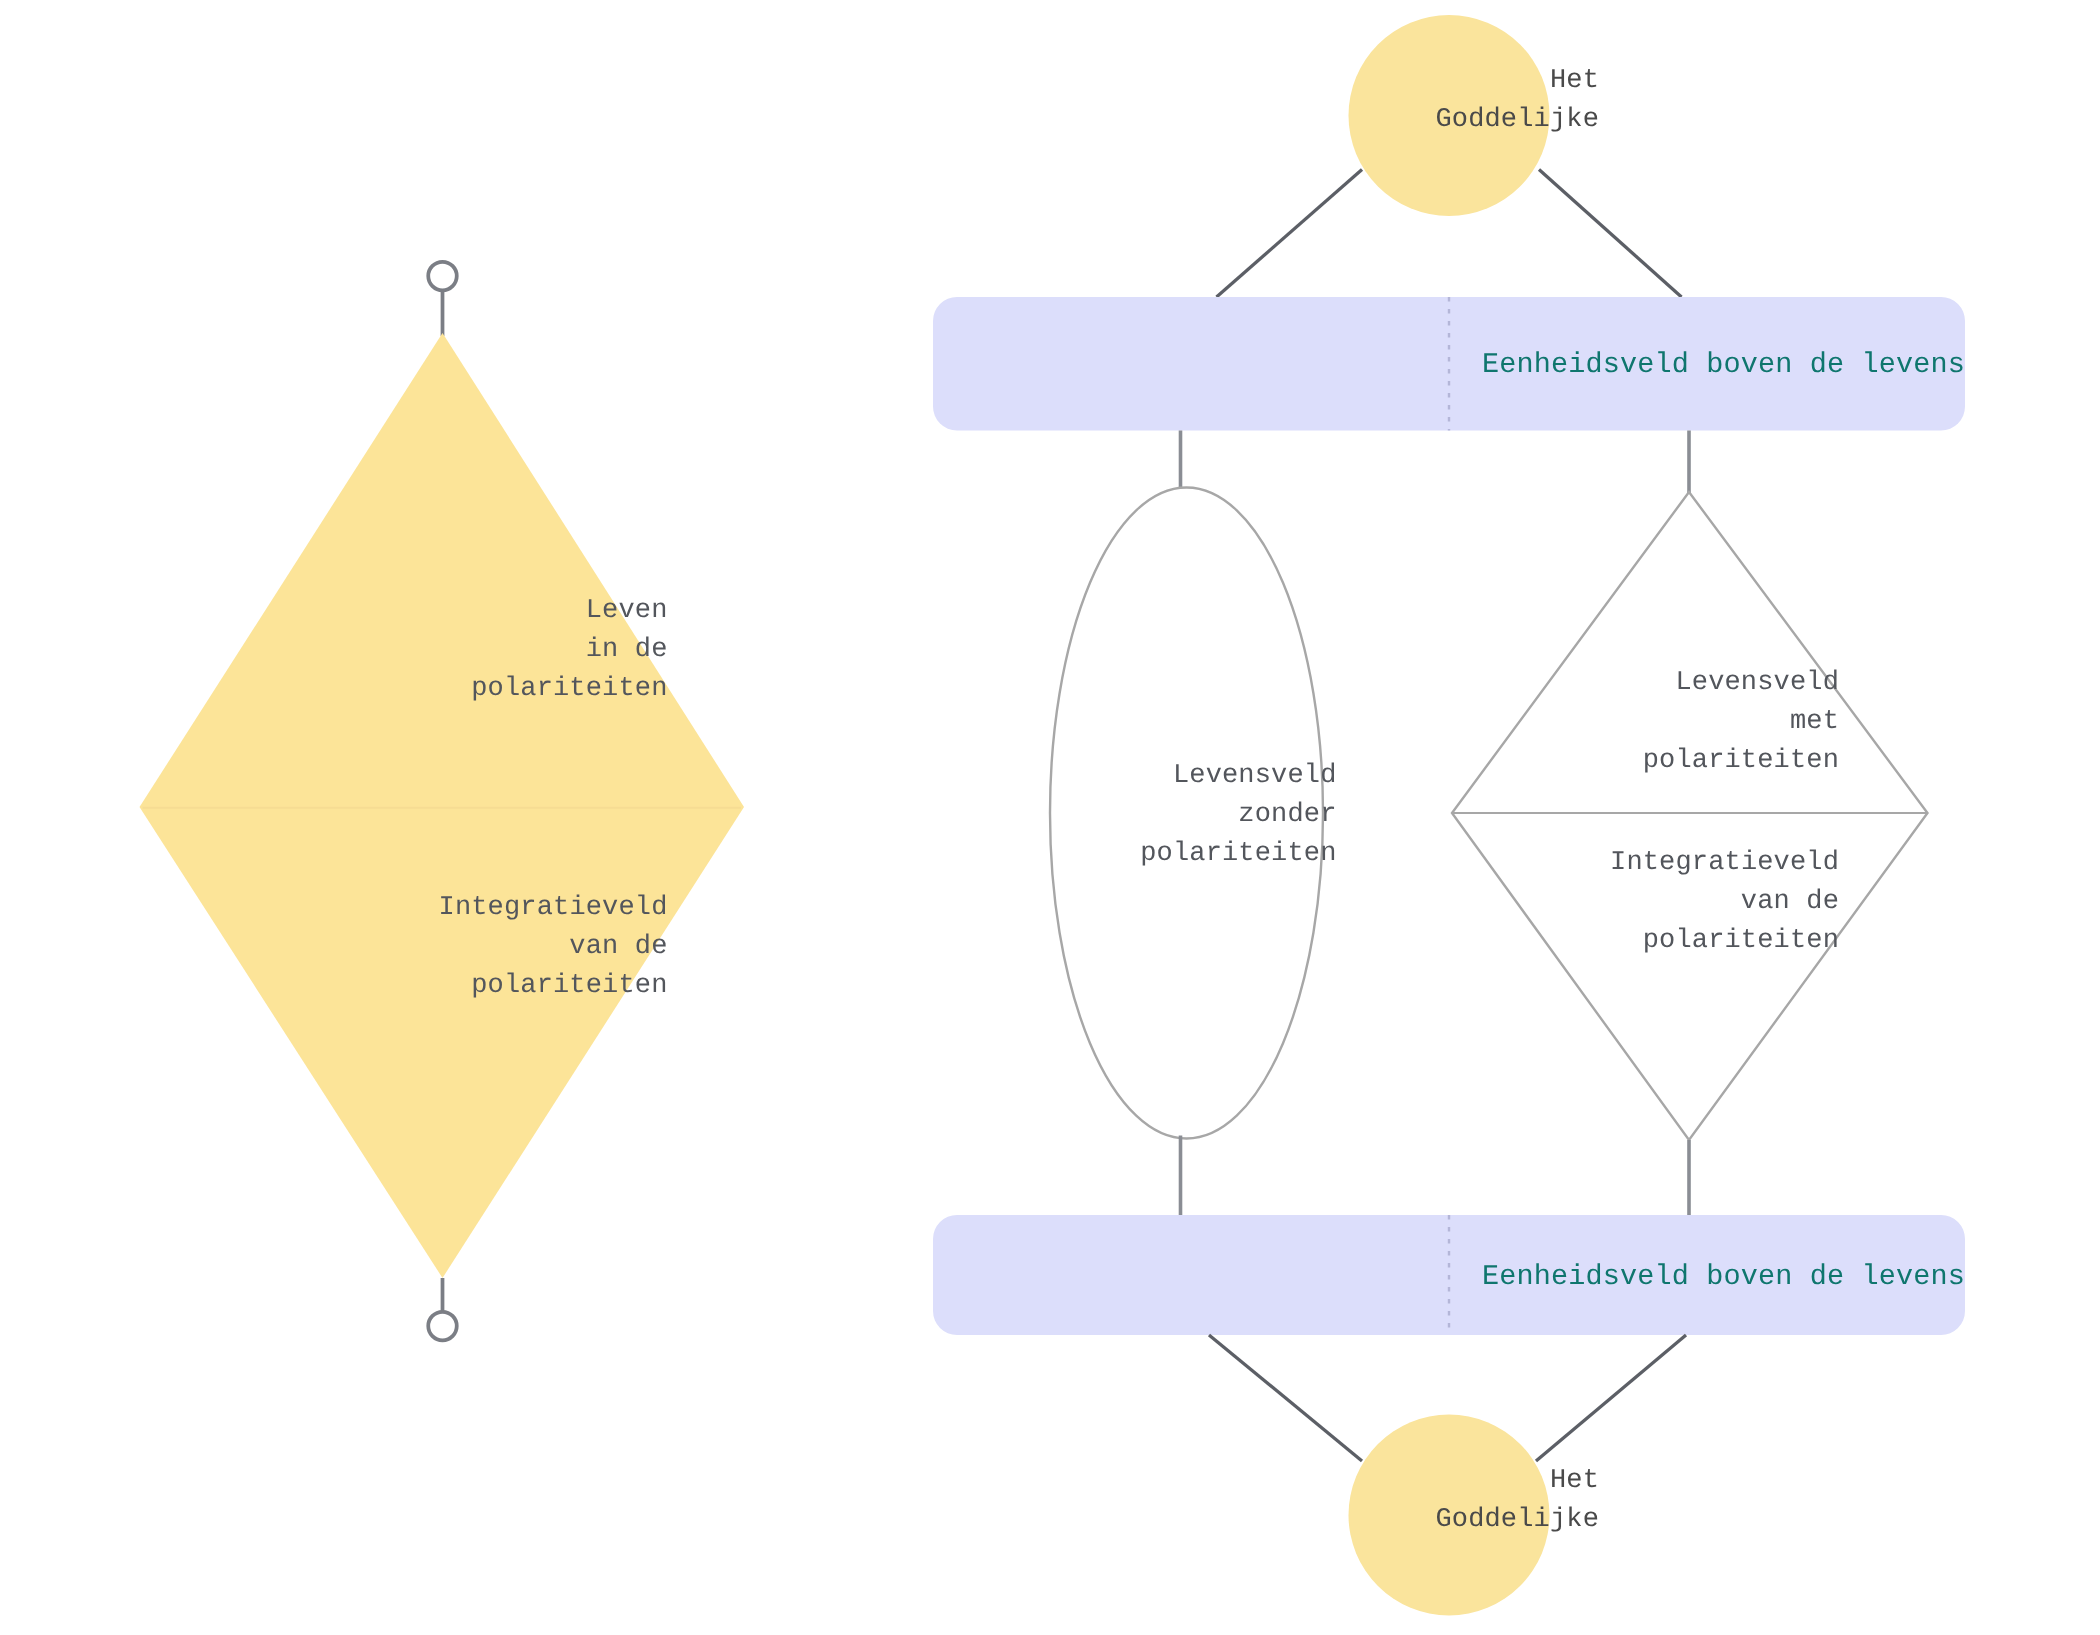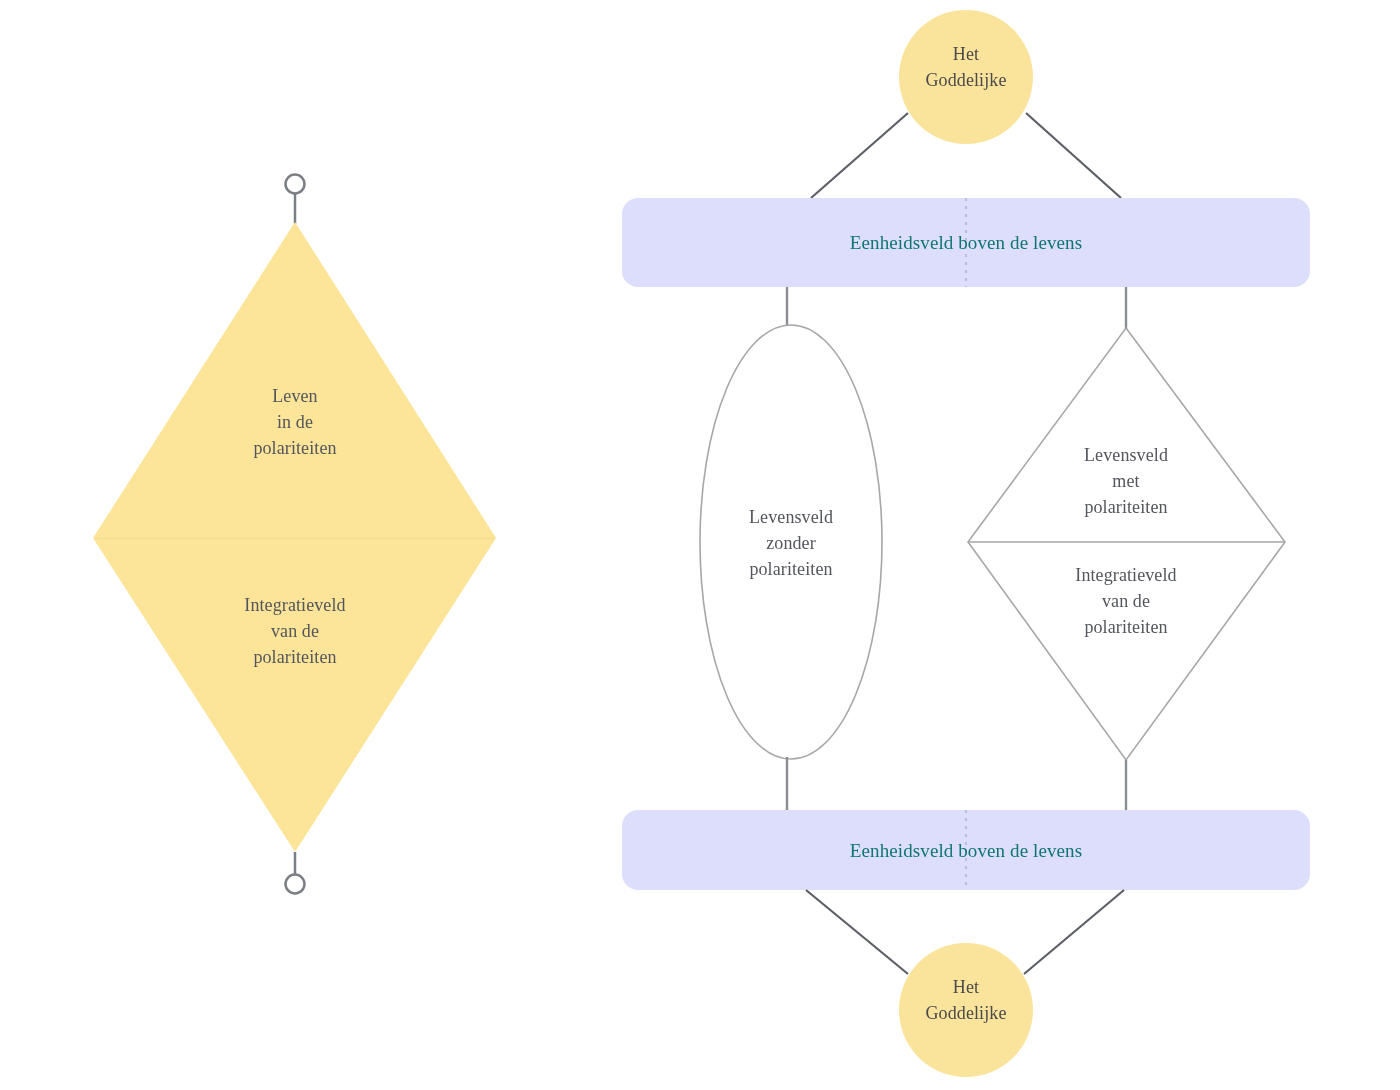--- a/index.html
+++ b/index.html
@@ -21,25 +21,25 @@
   }
   svg.diagram-layer {
     position: absolute;
     top: 0;
     left: 0;
     width: 1400px;
     height: 1090px;
   }
   .node-label {
     position: absolute;
-    text-align: center;
+    text-align: right;
     color: #53565c;
     font-size: 18px;
     line-height: 26px;
-    font-family: Liberation Serif, serif;
+    font-family: Liberation Mono, monospace;
     white-space: pre-line;
     pointer-events: none;
     letter-spacing: 0.1px;
   }
   .label-dark {
     color: #4a4a4a;
   }
   .label-bar {
     color: #0f766e;
     font-size: 19px;
@@ -90,21 +90,21 @@
 
     <rect x="622" y="810" width="688" height="80" rx="16" ry="16" fill="#DCDEFB"></rect>
     <line x1="966" y1="810" x2="966" y2="890" stroke="#b4b6d8" stroke-width="1.6" stroke-dasharray="3 5"></line>
 
     <line x1="806" y1="890" x2="908" y2="974" stroke="#5c5f66" stroke-width="2.2"></line>
     <line x1="1124" y1="890" x2="1024" y2="974" stroke="#5c5f66" stroke-width="2.2"></line>
 
     <circle cx="966" cy="1010" r="67" fill="#FAE49C"></circle>
   </svg>
 
-  <div class="node-label" style="left:145px; top:383px; width:300px;">Leven
+  <div class="node-label" style="left:145px; top:394px; width:300px;">Leven
 in de
 polariteiten</div>
 
   <div class="node-label" style="left:145px; top:592px; width:300px;">Integratieveld
 van de
 polariteiten</div>
 
   <div class="node-label label-dark" style="left:866px; top:41px; width:200px;">Het
 Goddelijke</div>
 

